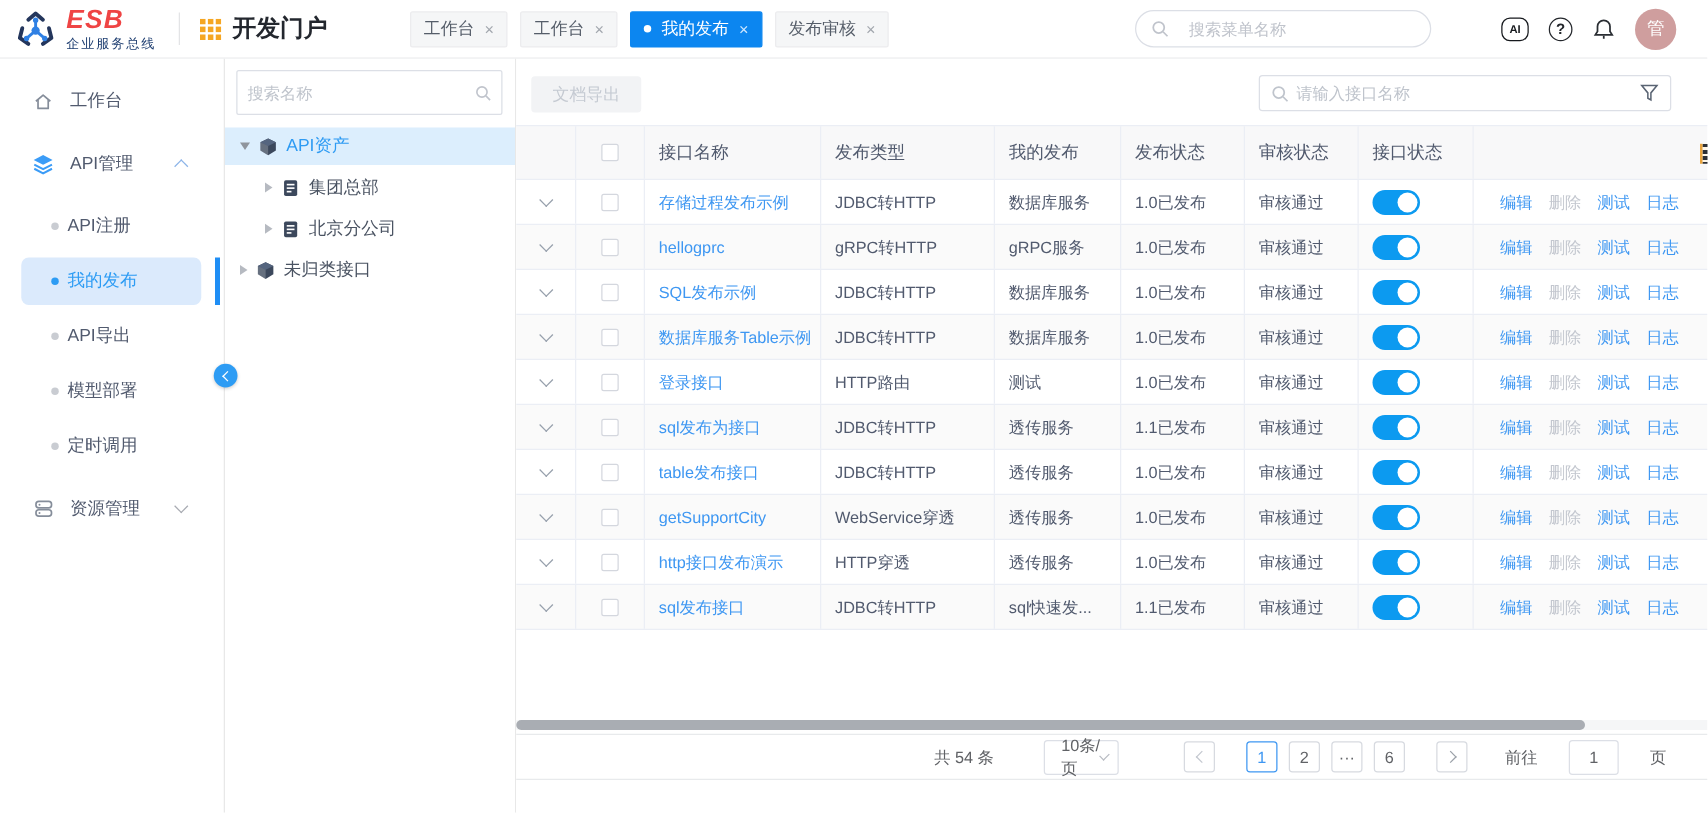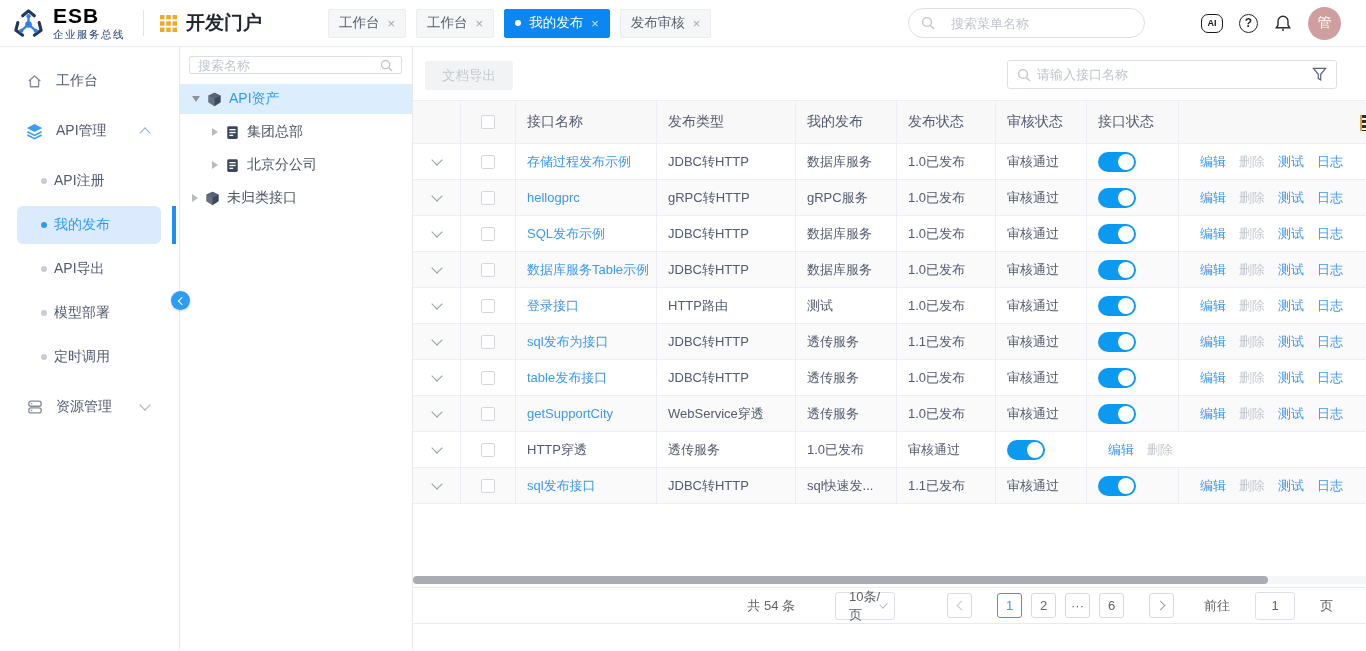--- a/index.html
+++ b/index.html
@@ -4,21 +4,21 @@
 <style>
   * { margin:0; padding:0; box-sizing:border-box; }
   html,body { width:1366px; height:651px; overflow:hidden; background:#fff;
     font-family:"Liberation Sans","DejaVu Sans",sans-serif; color:#515a6e; }
 
   
   .topbar { height:47px; display:flex; align-items:center; padding-left:12px;
     border-bottom:1px solid #e9eaec; background:#fff; }
   .logo { display:flex; align-items:center; gap:8px; }
   .logo-txt { display:flex; flex-direction:column; justify-content:center; }
-  .logo-title { font-size:21px; font-weight:800; color:#000000; line-height:1; letter-spacing:1px; }
+  .logo-title { font-size:21px; font-weight:800; color:#ef4444; line-height:1; letter-spacing:1px;font-style:italic; }
   .logo-sub { font-size:10.5px; color:#1d3d70; letter-spacing:1.5px; margin-top:2px; }
   .vdiv { width:1px; height:26px; background:#e3e4e6; margin:0 16px 0 18px; }
   .portal { display:flex; align-items:center; gap:9px; }
   .portal-name { font-size:19px; font-weight:700; color:#23272e; }
 
   .tabbar { display:flex; gap:10px; margin-left:66px; }
   .tab { height:29px; display:flex; align-items:center; gap:8px; padding:0 10px;
     background:#f5f6f7; border:1px solid #ececee; border-radius:2px; font-size:13.5px;
     color:#555d69; cursor:pointer; }
   .tab .tclose { font-size:13px; color:#a2a7ae; line-height:1; }
@@ -63,21 +63,21 @@
     margin-top:-4px; }
 
   .collapse-handle { position:absolute; left:171px; top:244px; width:19px; height:19px;
     border-radius:50%; background:#2d9cf4; z-index:5; display:flex; align-items:center;
     justify-content:center; cursor:pointer; box-shadow:0 1px 3px rgba(0,0,0,.2); }
   .collapse-handle .c-arrow { width:6px; height:6px; border-right:1.6px solid #fff;
     border-bottom:1.6px solid #fff; transform:rotate(135deg); margin-left:2px; }
 
   
   .treepanel { width:233px; border-right:1px solid #e8e8e8; background:#fff; padding-top:9px; flex:none; }
-  .tsearch { margin:0 10px 10px 9px; height:18px; border:1px solid #dcdfe6; border-radius:2px;
+  .tsearch { margin:0 10px 10px 9px; height:36px; border:1px solid #dcdfe6; border-radius:2px;
     display:flex; align-items:center; padding:0 8px;justify-content:center; }
   .tsearch input { border:none; outline:none; flex:1; font-size:13px; color:#515a6e;
     font-family:inherit; }
   .tsearch input::placeholder { color:#bfc4cc; }
   .tnode { height:30px; margin-bottom:3px; display:flex; align-items:center; gap:7px;
     font-size:14px; color:#4a5362; cursor:pointer; }
   .tnode.selected { background:#dceefd; color:#2e9bf3; }
   .caret { width:0; height:0; flex:none; }
   .caret.exp { border-left:4.5px solid transparent; border-right:4.5px solid transparent;
     border-top:6px solid #8f949c; }
@@ -605,20 +605,23 @@
             <a class="al">日志</a>
           </div>
         </div>
         <div class="grid trow">
           <div class="td cc">
             <span class="rchev"></span>
           </div>
           <div class="td cc">
             <span class="cb"></span>
           </div>
+          <div class="td">
+            <a class="rlink">http接口发布演示</a>
+          </div>
           <div class="td">HTTP穿透</div>
           <div class="td">透传服务</div>
           <div class="td">1.0已发布</div>
           <div class="td">审核通过</div>
           <div class="td">
             <span class="toggle on">
               <span class="knob"></span>
             </span>
           </div>
           <div class="td acts">

